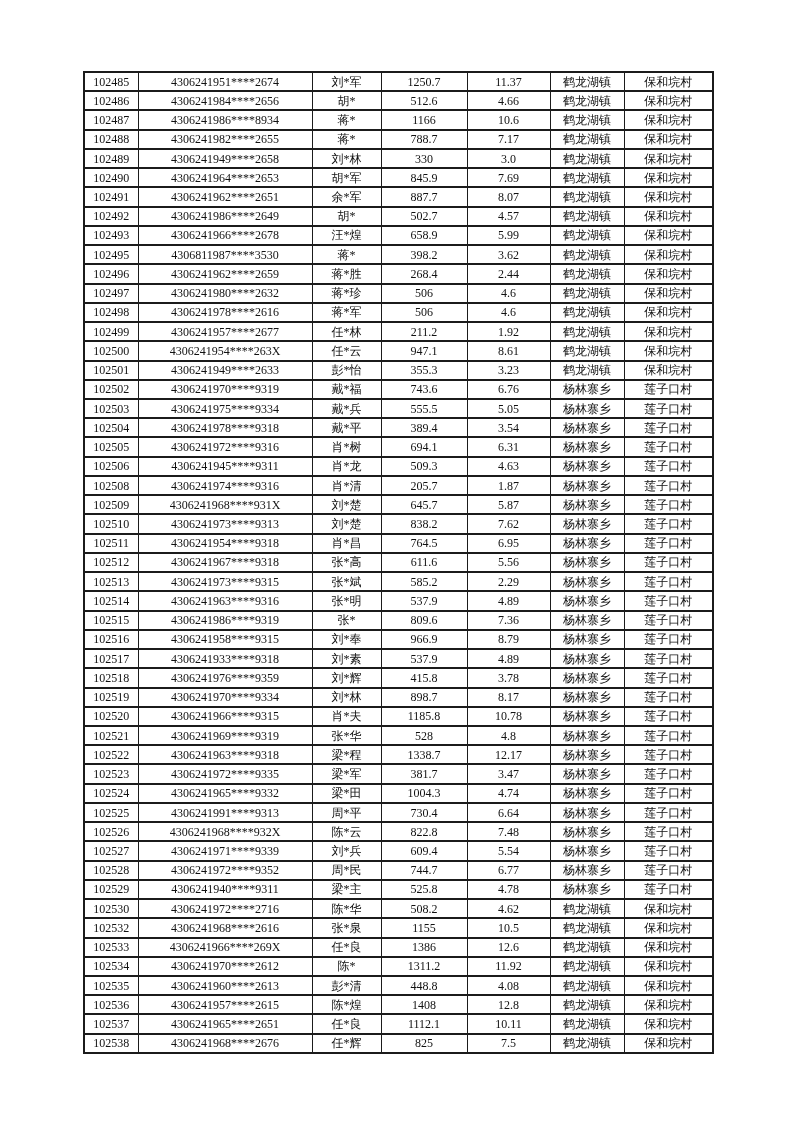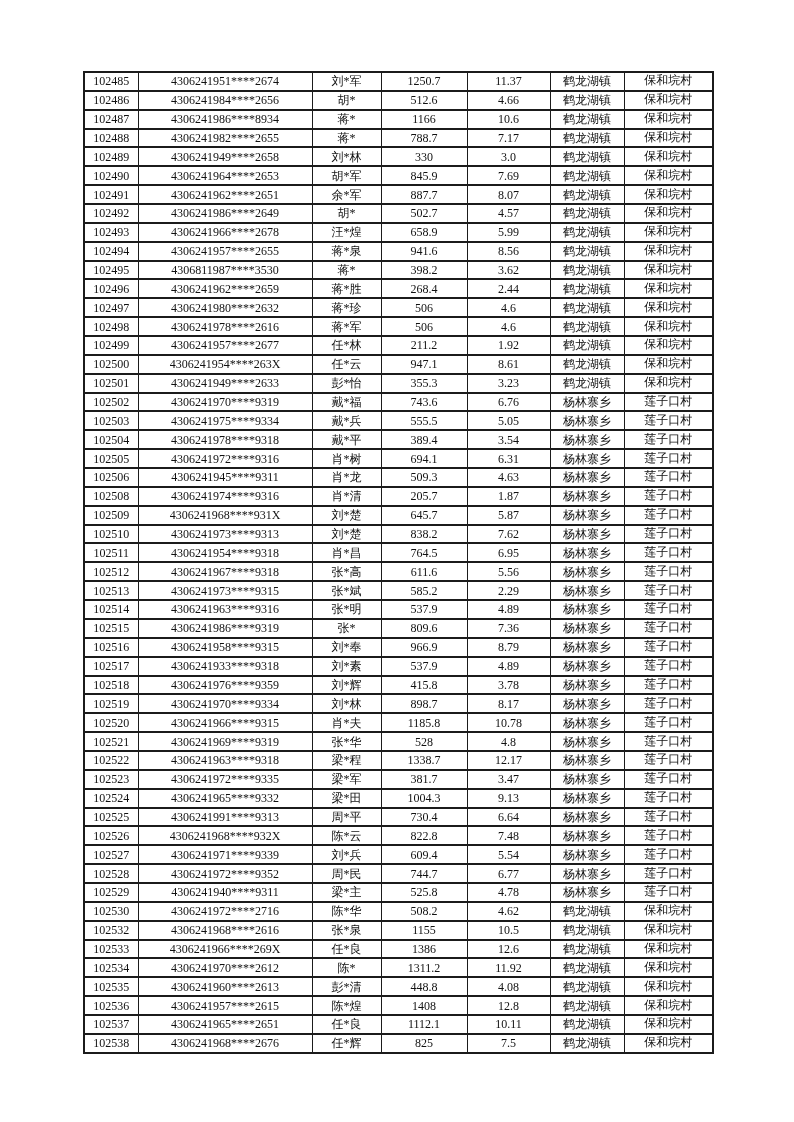--- a/index.html
+++ b/index.html
@@ -30,21 +30,21 @@
     border-right-width: 1px;
     text-align: center;
     vertical-align: middle;
     font-size: 12px;
     line-height: 1;
     padding: 0;
     white-space: nowrap;
     overflow: hidden;
   }
   table.sheet-table td:first-child { border-left-width: 2px; text-align: center; }
-  table.sheet-table td:last-child { border-right-width: 2px; font-family: Liberation Mono, monospace; }
+  table.sheet-table td:last-child { border-right-width: 2px; }
 </style>
 </head>
 <body>
 
 <table class="sheet-table">
   <colgroup>
     <col style="width:54px">
     <col style="width:174px">
     <col style="width:69px">
     <col style="width:86px">
@@ -128,29 +128,20 @@
       <tr>
         <td>102493</td>
         <td>4306241966****2678</td>
         <td>汪*煌</td>
         <td>658.9</td>
         <td>5.99</td>
         <td>鹤龙湖镇</td>
         <td>保和垸村</td>
       </tr>
       <tr>
-        <td>102494</td>
-        <td>4306241957****2655</td>
-        <td>蒋*泉</td>
-        <td>941.6</td>
-        <td>8.56</td>
-        <td>鹤龙湖镇</td>
-        <td>保和垸村</td>
-      </tr>
-      <tr>
         <td>102495</td>
         <td>4306811987****3530</td>
         <td>蒋*</td>
         <td>398.2</td>
         <td>3.62</td>
         <td>鹤龙湖镇</td>
         <td>保和垸村</td>
       </tr>
       <tr>
         <td>102496</td>
@@ -393,21 +384,21 @@
         <td>381.7</td>
         <td>3.47</td>
         <td>杨林寨乡</td>
         <td>莲子口村</td>
       </tr>
       <tr>
         <td>102524</td>
         <td>4306241965****9332</td>
         <td>梁*田</td>
         <td>1004.3</td>
-        <td>9.13</td>
+        <td>4.74</td>
         <td>杨林寨乡</td>
         <td>莲子口村</td>
       </tr>
       <tr>
         <td>102525</td>
         <td>4306241991****9313</td>
         <td>周*平</td>
         <td>730.4</td>
         <td>6.64</td>
         <td>杨林寨乡</td>

